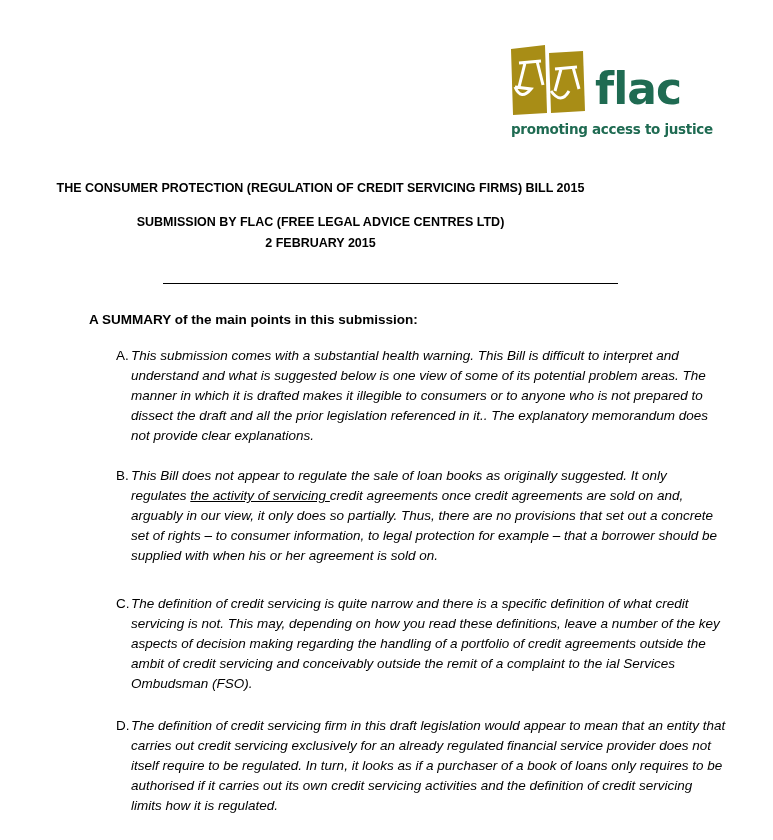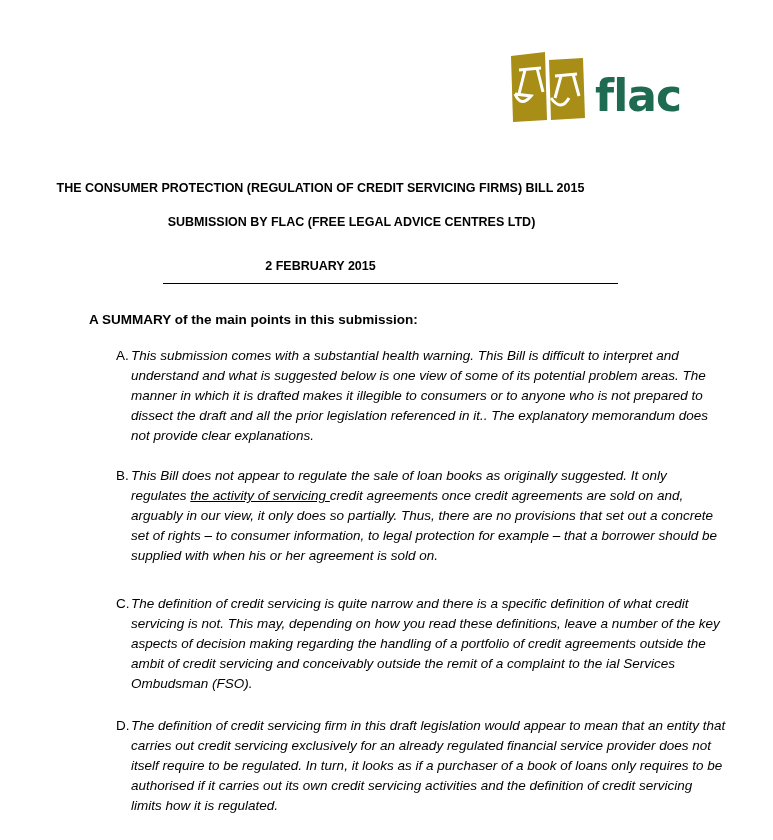--- a/index.html
+++ b/index.html
@@ -1,18 +1,18 @@
 <!DOCTYPE html>
 <html><head>
 <meta charset="utf-8">
 <style>
   html, body { margin:0; padding:0; background:#ffffff; }
   body { width:773px; height:840px; position:relative; overflow:hidden;
          font-family:"Liberation Sans", sans-serif; color:#000; }
-  .logo { position:absolute; left:511px; top:52px; width:180px; height:100px; }
+  .logo { position:absolute; left:511px; top:45px; width:180px; height:100px; }
   .logo-mark { position:absolute; left:0; top:0; width:74px; height:70px; }
   .logo-word { position:absolute; left:84px; top:22px; font-family:"DejaVu Sans", sans-serif;
                font-weight:bold; font-size:44px; color:#1f6b52; letter-spacing:-1px; line-height:44px; }
   .logo-tag { position:absolute; left:0; top:76px; font-family:"DejaVu Sans", sans-serif;
               font-size:13.5px; font-weight:bold; color:#1f6b52; white-space:nowrap; letter-spacing:-0.3px; }
   .center-bold { position:absolute; left:0; width:641px; text-align:center; font-weight:bold;
                  font-size:12.5px; white-space:nowrap; }
   .rule { position:absolute; left:163px; top:283px; width:455px; border-top:1px solid #000; }
   .summary-heading { position:absolute; left:89px; top:312px; font-weight:bold; font-size:13.5px; }
   .item { position:absolute; left:116px; width:610px; font-size:13.5px; line-height:20px; }
@@ -28,25 +28,26 @@
     <polygon points="0,4 34,0 36,68 2,70" fill="#a88d16"></polygon>
     <polygon points="38,8 72,6 74,66 40,68" fill="#a88d16"></polygon>
     <g fill="none" stroke="#fff" stroke-width="3">
       <path d="M8,18 L30,16 M14,18 L8,42 M26,16 L32,40"></path>
       <path d="M4,42 Q10,56 20,44 L4,42"></path>
       <path d="M44,24 L66,22 M50,24 L44,46 M62,22 L68,44"></path>
       <path d="M40,46 Q50,60 58,46"></path>
     </g>
   </svg>
   <div class="logo-word">flac</div>
+  <div class="logo-tag">promoting access to justice</div>
 </div>
 
 <div class="center-bold" style="top:181px;">THE CONSUMER PROTECTION (REGULATION OF CREDIT SERVICING FIRMS) BILL 2015</div>
-<div class="center-bold" style="top:215px;padding-left:31px;">SUBMISSION BY FLAC (FREE LEGAL ADVICE CENTRES LTD)</div>
-<div class="center-bold" style="top:259px;text-align:center;">2 FEBRUARY 2015</div>
+<div class="center-bold" style="top:215px;">SUBMISSION BY FLAC (FREE LEGAL ADVICE CENTRES LTD)</div>
+<div class="center-bold" style="top:236px;text-align:center;">2 FEBRUARY 2015</div>
 <div class="rule"></div>
 
 <div class="summary-heading">A SUMMARY of the main points in this submission:</div>
 
 <div class="item" style="top:346px;">
   <span class="item-letter">A.</span>
   <div class="item-text">This submission comes with a substantial health warning. This Bill is difficult to interpret and understand and what is suggested below is one view of some of its potential problem areas. The manner in which it is drafted makes it illegible to consumers or to anyone who is not prepared to dissect the draft and all the prior legislation referenced in it.. The explanatory memorandum does not provide clear explanations.</div>
 </div>
 
 <div class="item" style="top:466px;">

